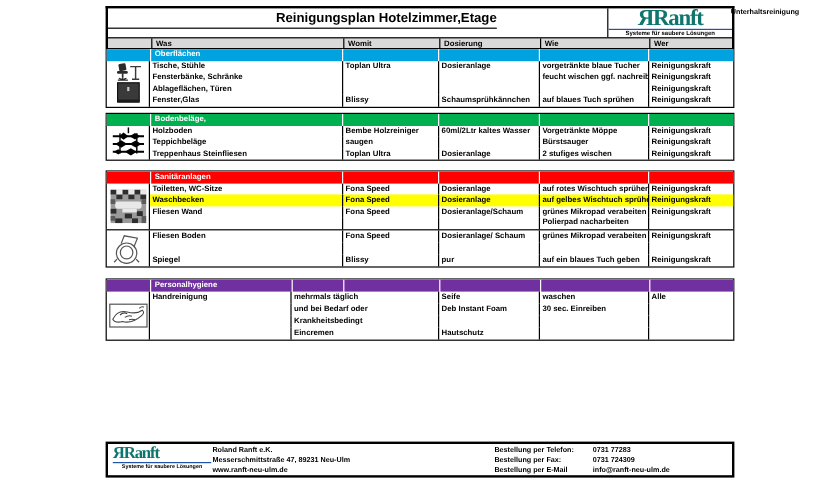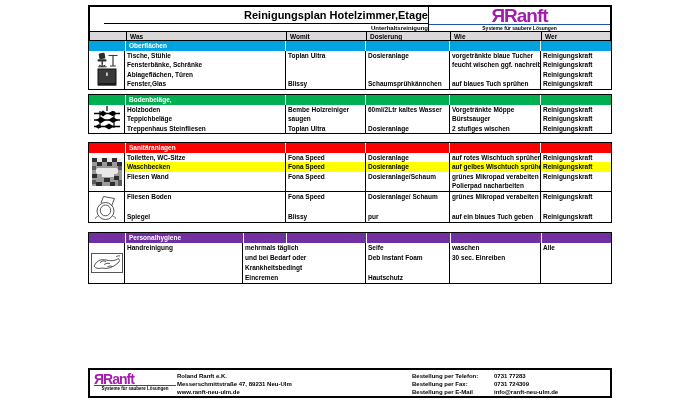--- a/index.html
+++ b/index.html
@@ -3,26 +3,26 @@
 <meta charset="utf-8">
 <style>
   html,body{margin:0;padding:0;background:#fff;}
   .sheet{position:relative;width:700px;height:400px;background:#ffffff;overflow:hidden;
          font-family:"Liberation Sans",sans-serif;color:#000;}
   .block{position:absolute;left:88px;width:524px;box-sizing:border-box;background:#fff;}
 
   
   .titleblock{top:5px;height:35px;border:2px solid #000;border-bottom:none;}
   .title-top{display:flex;height:24px;}
-  .title-left{width:339px;border-right:1px solid #000;display:flex;flex-direction:column;box-sizing:border-box;align-items:flex-end;}
+  .title-left{width:417px;border-right:1px solid #000;display:flex;flex-direction:row;box-sizing:border-box;}
   .title-main{height:16px;line-height:16px;text-align:center;padding-left:140px;
               font-size:11px;font-weight:bold;border-bottom:1px solid #000;white-space:nowrap;}
   .title-sub{flex:1;font-size:6px;font-weight:bold;line-height:8px;padding-left:195px;white-space:nowrap;}
   .logo-cell{flex:1;text-align:center;overflow:hidden;}
-  .logo-text{font-size:19px;line-height:17px;font-weight:800;color:#a21caf;letter-spacing:-1px;}
+  .logo-text{font-size:19px;line-height:17px;font-weight:800;color:#0f766e;letter-spacing:-1px;font-family:Liberation Serif, serif;}
   .logo-tag{font-size:5px;font-weight:bold;color:#000;border-top:1px solid #1F53A8;line-height:6px;}
   .cols-header{display:grid;grid-template-columns:36px 160px 80px 84px 91px auto;height:9px;
                background:#D9D9D9;border-top:1px solid #000;}
   .hcell{font-size:6.5px;font-weight:bold;line-height:9px;padding-left:3px;box-sizing:border-box;}
   .hcell + .hcell{border-left:1px solid #000;}
 
   
   .sec{border:1.5px solid #000;}
   .sec-h{display:grid;grid-template-columns:36px 159px 79px 83px 90px auto;gap:1px;background:#fff;height:9.5px;}
   .sec-h.ph{grid-template-columns:36px 117px 42px 79px 83px 90px auto;}

